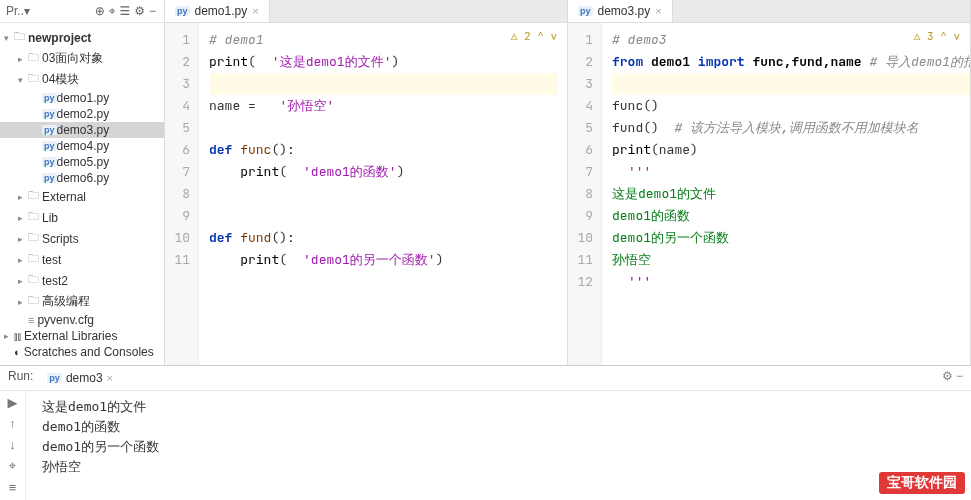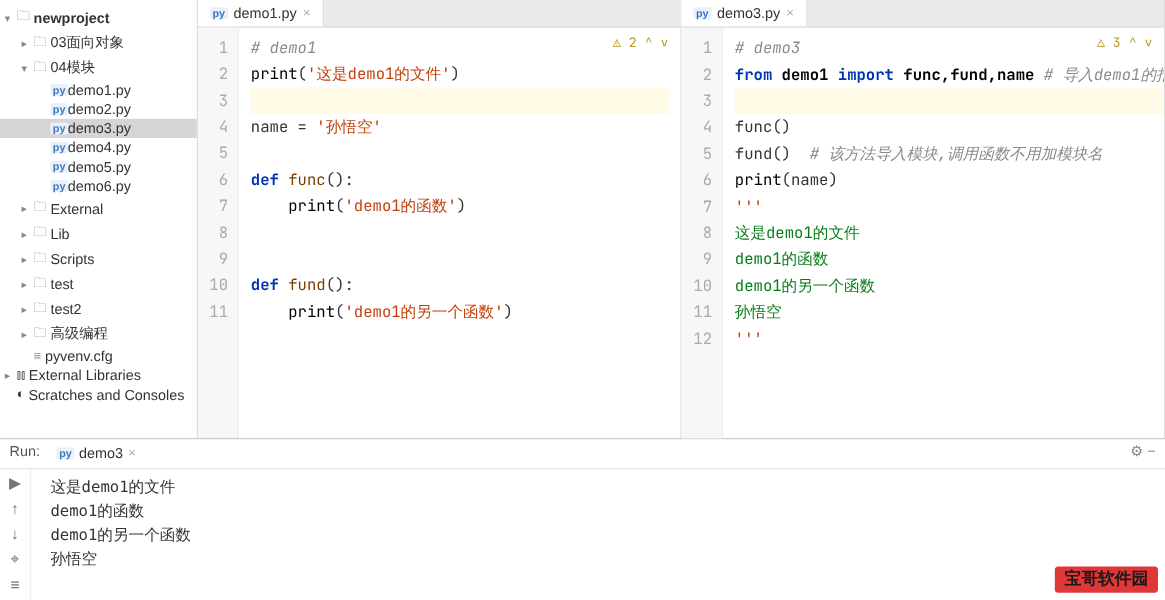--- a/index.html
+++ b/index.html
@@ -24,42 +24,46 @@
 .tab-close { color: #aaa; font-size: 11px; }
 .code-area { flex: 1; display: flex; font-family: "JetBrains Mono", Consolas, monospace; font-size: 13px; overflow: auto; position: relative; }
 .gutter { background: #f7f7f7; color: #aaa; text-align: right; padding: 6px 8px 6px 4px; user-select: none; border-right: 1px solid #eee; min-width: 34px; }
 .gutter .ln { height: 22px; line-height: 22px; }
 .code { padding: 6px 10px; flex: 1; white-space: pre; }
 .code .ln { height: 22px; line-height: 22px; }
 .code .ln.hl { background: #fffbe6; }
 .c-comment { color: #8a8a8a; font-style: italic; }
 .c-kw { color: #0033b3; font-weight: bold; }
 .c-fn { color: #7a3e00; }
-.c-str { color: #c2410c; }
+.c-str { color: #a21caf; margin-left: 16px; }
 .c-builtin { color: #000; }
 .c-ident { color: #000; font-weight: bold; }
 .c-out { color: #067d17; }
 .warn-badge { position: absolute; top: 6px; right: 10px; font-size: 11px; color: #b89a1e; display: flex; gap: 4px; align-items: center; }
 .run-panel { border-top: 1px solid #ccc; background: #fff; display: flex; flex-direction: column; height: 135px; }
 .run-header { display: flex; align-items: flex-start; padding: 3px 8px; border-bottom: 1px solid #e5e5e5; gap: 6px; }
 .run-label { color: #555; }
 .run-tab { background: #fff; padding: 2px 8px; display: flex; align-items: center; gap: 4px; }
 .run-gear { margin-left: auto; color: #888; }
 .run-body { flex: 1; display: flex; }
 .run-toolbar { width: 26px; border-right: 1px solid #eee; display: flex; flex-direction: column; align-items: center; padding: 4px 0; gap: 6px; color: #777; }
 .run-toolbar span { cursor: pointer; font-size: 13px; }
 .run-output { flex: 1; padding: 6px 16px; font-family: Consolas, monospace; font-size: 13px; line-height: 20px; }
-.watermark { position: absolute; bottom: 6px; right: 6px; background: #d22; color: #000000; padding: 2px 8px; font-size: 14px; font-weight: bold; border-radius: 3px; opacity: 0.9; }
+.watermark { position: absolute; bottom: 6px; right: 6px; background: #d22; color: #ffffff; padding: 2px 8px; font-size: 14px; font-weight: bold; border-radius: 3px; opacity: 0.9; }
 .ico { display: inline-block; }
 </style>
 </head>
 <body>
 
 <div class="main-area">
   <div class="sidebar">
+    <div class="sidebar-toolbar">
+      <span class="title">Pr..▾</span>
+      <span id="sb-icons"><span class="ico" style="margin:0 2px">⊕</span><span class="ico" style="margin:0 2px">⌖</span><span class="ico" style="margin:0 2px">☰</span><span class="ico" style="margin:0 2px">⚙</span><span class="ico" style="margin:0 2px">−</span></span>
+    </div>
     <div class="tree" id="tree">
         <div class="tree-item">
     <span class="tree-indent" style="width:0px"></span>
     <span class="tree-arrow">▾</span>
     <span class="tree-icon folder-icon">🗀</span>
     <span style="font-weight:bold">newproject</span>
   </div>
         <div class="tree-item">
     <span class="tree-indent" style="width:14px"></span>
     <span class="tree-arrow">▸</span>

